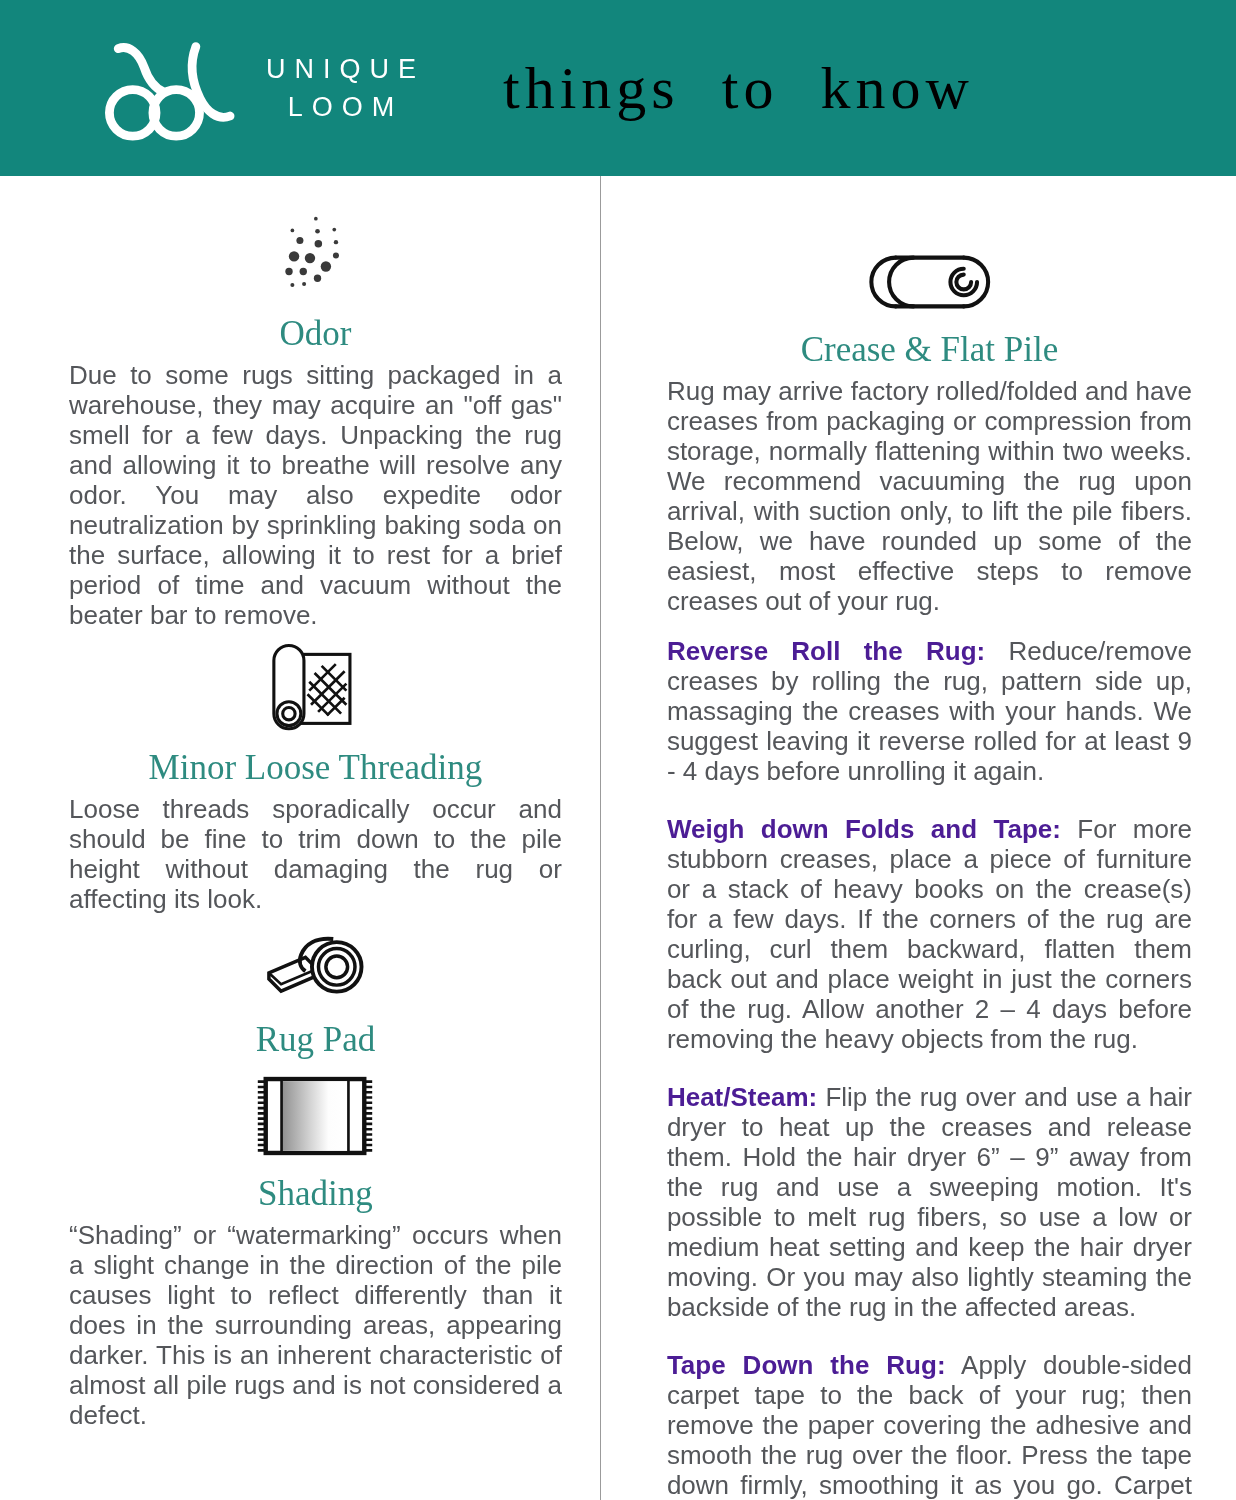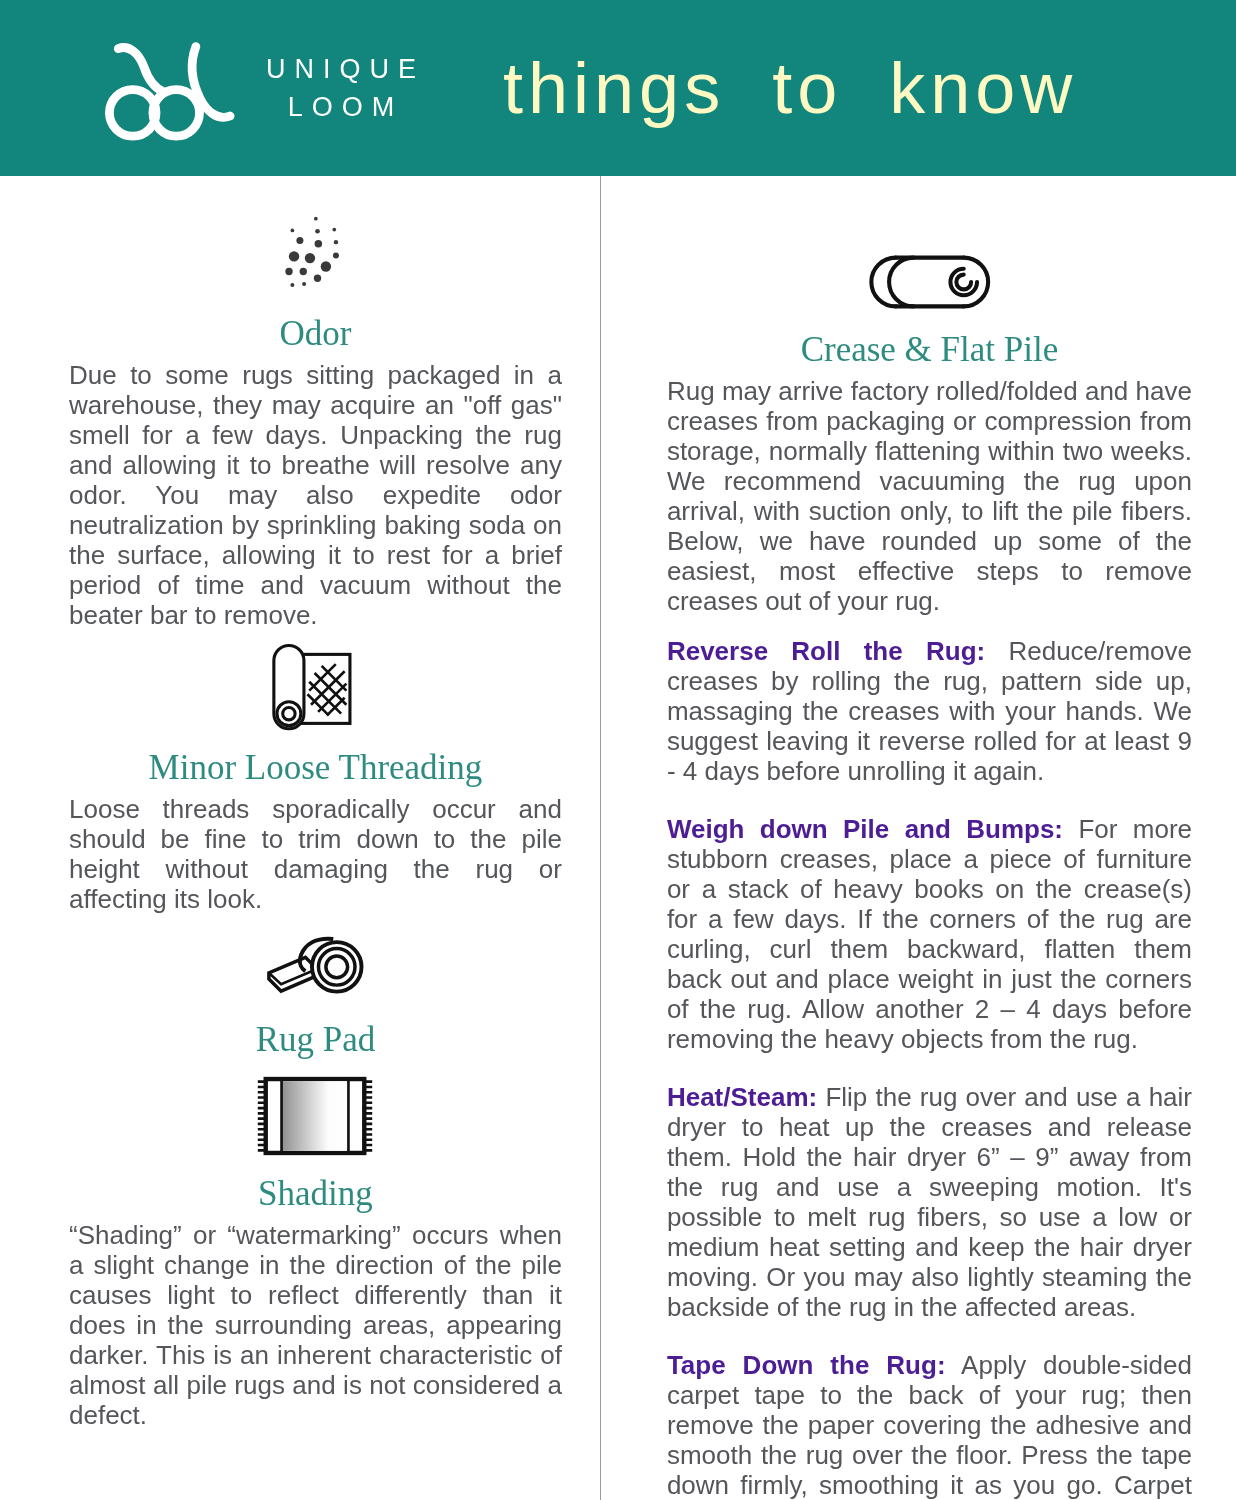--- a/index.html
+++ b/index.html
@@ -30,23 +30,23 @@
   .brand-text {
     color: #ffffff;
     font-size: 27px;
     letter-spacing: 9px;
     line-height: 38px;
     text-align: center;
     margin-left: 22px;
     font-weight: 400;
   }
   .header-title {
-    font-family: Liberation Sans, sans-serif;
-    color: #fef9c3;
-    font-size: 72px;
+    font-family: Liberation Serif, serif;
+    color: #000000;
+    font-size: 60px;
     letter-spacing: 5px;
     word-spacing: 22px;
     margin-left: 78px;
     white-space: nowrap;
     font-weight: 400;
   }
   
   .content {
     display: flex;
     height: 1324px;
@@ -215,21 +215,21 @@
         </svg>
       </div>
       <h2 class="section-title">Crease &amp; Flat Pile</h2>
       <p class="section-body">Rug may arrive factory rolled/folded and have creases from packaging or compression from storage, normally flattening within two weeks. We recommend vacuuming the rug upon arrival, with suction only, to lift the pile fibers. Below, we have rounded up some of the easiest, most effective steps to remove creases out of your rug.</p>
     </div>
 
     <div class="steps">
       <p class="step"><strong>Reverse Roll the Rug:</strong>
         <span>Reduce/remove creases by rolling the rug, pattern side up, massaging the creases with your hands. We suggest leaving it reverse rolled for at least 9 - 4 days before unrolling it again.</span></p>
 
-      <p class="step"><strong>Weigh down Pile and Bumps:</strong>
+      <p class="step"><strong>Weigh down Folds and Tape:</strong>
         <span>For more stubborn creases, place a piece of furniture or a stack of heavy books on the crease(s) for a few days. If the corners of the rug are curling, curl them backward, flatten them back out and place weight in just the corners of the rug. Allow another 2 – 4 days before removing the heavy objects from the rug.</span></p>
 
       <p class="step"><strong>Heat/Steam:</strong>
         <span>Flip the rug over and use a hair dryer to heat up the creases and release them. Hold the hair dryer 6” – 9” away from the rug and use a sweeping motion. It's possible to melt rug fibers, so use a low or medium heat setting and keep the hair dryer moving. Or you may also lightly steaming the backside of the rug in the affected areas.</span></p>
 
       <p class="step"><strong>Tape Down the Rug:</strong>
         <span>Apply double-sided carpet tape to the back of your rug; then remove the paper covering the adhesive and smooth the rug over the floor. Press the tape down firmly, smoothing it as you go. Carpet tape works on hard floors and on existing wall-to-wall carpet, holding your rug in place. If you have laminate flooring, purchase a less adhesive double-sided tape to prevent the laminate from buckling or otherwise being damaged.</span></p>
     </div>
 
   </div>

